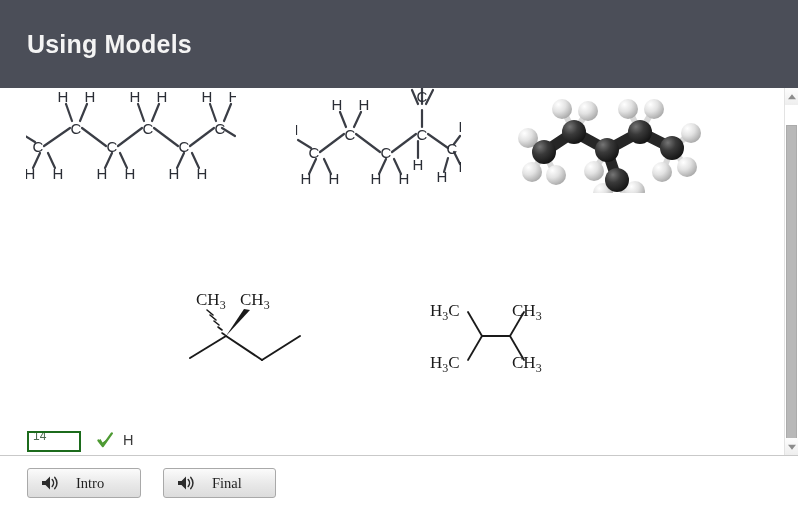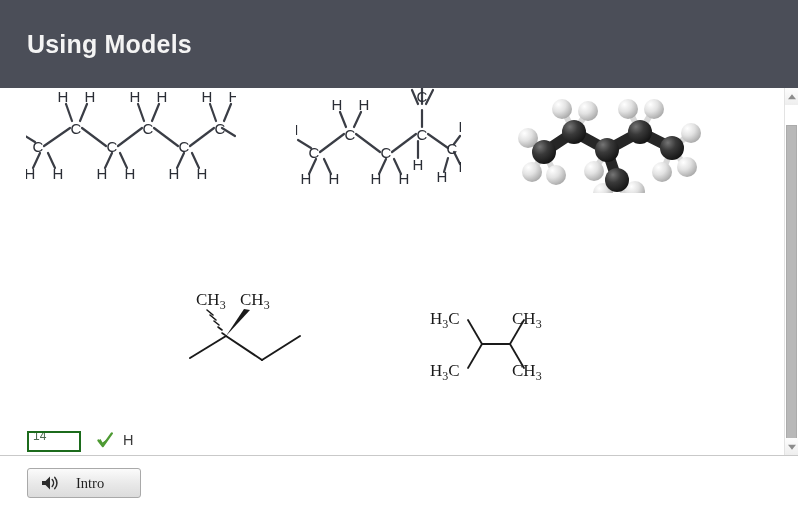--- a/index.html
+++ b/index.html
@@ -57,21 +57,21 @@
   }
 
   
   .mol{position:absolute;}
   .mol svg{display:block;}
 
   .mol-hexane{left:26px;top:-4px;}
   .mol-branched{left:296px;top:-8px;}
   .mol-3d{left:512px;top:0px;}
   .mol-wedge{left:178px;top:190px;}
-  .mol-condensed{left:424px;top:212px;text-align:right;}
+  .mol-condensed{left:424px;top:204px;text-align:right;}
 
   
   .question-text{
     position:absolute;left:27px;top:308px;
     font-size:14.5px;color:#1d1d1d;
     font-family:"Liberation Sans", sans-serif;
   }
 
   .answer-row{position:absolute;left:27px;height:22px;}
   .answer-row.r1{top:343px;}
@@ -379,15 +379,25 @@
       <span class="spk-icon">
         <svg width="20" height="16" viewBox="0 0 20 16">
           <path d="M2,6 L5.5,6 L10,1.5 L10,14.5 L5.5,10 L2,10 Z" fill="#2c2c2c"></path>
           <path d="M12.2,4.6 A5,5 0 0 1 12.2,11.4" stroke="#2c2c2c" stroke-width="1.5" fill="none" stroke-linecap="round"></path>
           <path d="M14.8,2.4 A8.4,8.4 0 0 1 14.8,13.6" stroke="#2c2c2c" stroke-width="1.5" fill="none" stroke-linecap="round"></path>
         </svg>
       </span>
       <span class="aud-label">Intro</span>
     </div>
 
+    <div class="aud-btn aud-final">
+      <span class="spk-icon">
+        <svg width="20" height="16" viewBox="0 0 20 16">
+          <path d="M2,6 L5.5,6 L10,1.5 L10,14.5 L5.5,10 L2,10 Z" fill="#2c2c2c"></path>
+          <path d="M12.2,4.6 A5,5 0 0 1 12.2,11.4" stroke="#2c2c2c" stroke-width="1.5" fill="none" stroke-linecap="round"></path>
+          <path d="M14.8,2.4 A8.4,8.4 0 0 1 14.8,13.6" stroke="#2c2c2c" stroke-width="1.5" fill="none" stroke-linecap="round"></path>
+        </svg>
+      </span>
+      <span class="aud-label">Final</span>
+    </div>
   </div>
 
 </div>
 
 </body></html>

